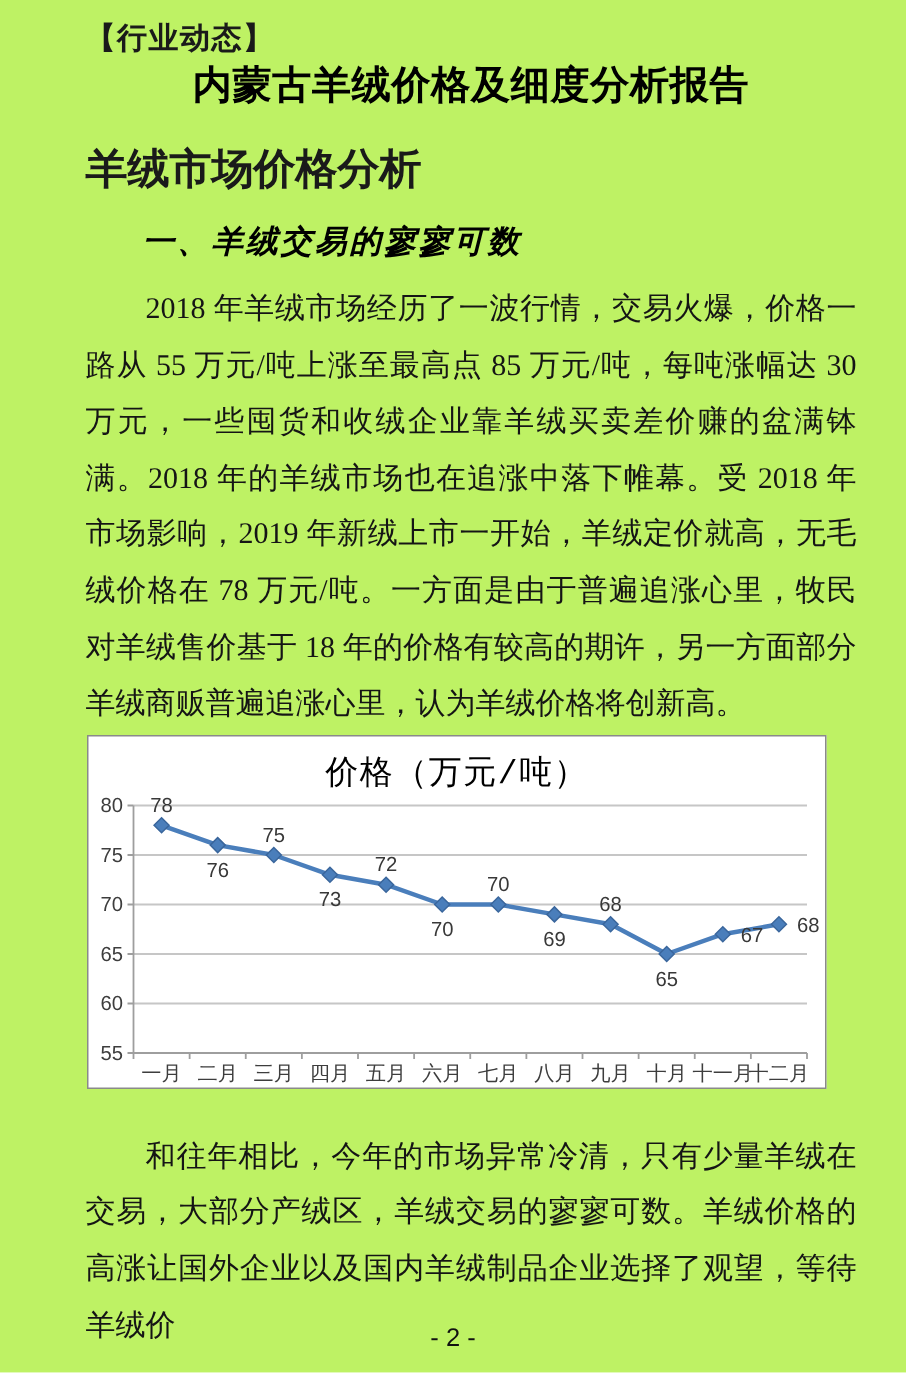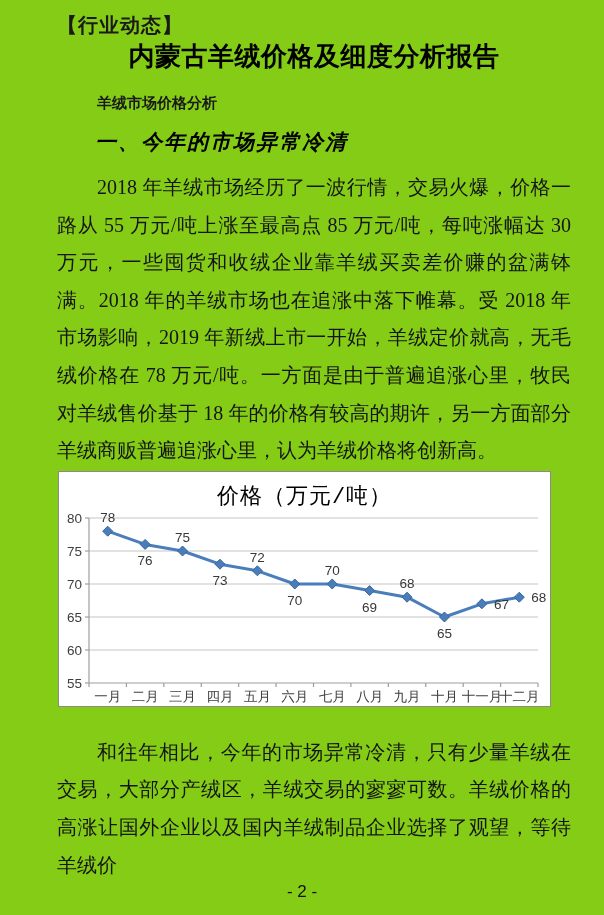--- a/index.html
+++ b/index.html
@@ -3,21 +3,21 @@
 <meta charset="utf-8">
 <style>
   * { box-sizing: border-box; margin: 0; padding: 0; }
   html, body { background: #ffffff; }
   body { font-family: "Liberation Serif", "DejaVu Serif", serif; }
 
   .page {
     position: relative;
     width: 604px;
     height: 915px;
-    background: #84cc16;
+    background: #bef264;
     color: #111111;
     padding: 12px 33px 0 57px;
     overflow: hidden;
   }
 
   .header-tag {
     font-family: "Liberation Sans", "DejaVu Sans", sans-serif;
     font-weight: 700;
     font-size: 20px;
     letter-spacing: 1px;
@@ -28,24 +28,23 @@
     text-align: center;
     font-family: "Liberation Serif", "DejaVu Serif", serif;
     font-weight: 700;
     font-size: 26px;
     color: #000000;
     letter-spacing: 0.5px;
   }
 
   .section-heading {
     margin-top: 20px;
-    margin-left: 40px;
     font-family: Liberation Mono, monospace;
     font-weight: 600;
-    font-size: 15px;
+    font-size: 28px;
     color: #1a1a1a;
   }
 
   .subsection-heading {
     margin-top: 15px;
     margin-left: 38px;
     font-family: "Liberation Serif", "DejaVu Serif", serif;
     font-weight: 700;
     font-style: italic;
     font-size: 21px;
@@ -117,21 +116,21 @@
 <body>
 
 <div class="page">
 
   <div class="header-tag">【行业动态】</div>
 
   <h1 class="doc-title">内蒙古羊绒价格及细度分析报告</h1>
 
   <div class="section-heading">羊绒市场价格分析</div>
 
-  <div class="subsection-heading">一、今年的市场异常冷清</div>
+  <div class="subsection-heading">一、羊绒交易的寥寥可数</div>
 
   <p class="body-para first">2018 年羊绒市场经历了一波行情，交易火爆，价格一路从 55 万元/吨上涨至最高点 85 万元/吨，每吨涨幅达 30 万元，一些囤货和收绒企业靠羊绒买卖差价赚的盆满钵满。2018 年的羊绒市场也在追涨中落下帷幕。受 2018 年市场影响，2019 年新绒上市一开始，羊绒定价就高，无毛绒价格在 78 万元/吨。一方面是由于普遍追涨心里，牧民对羊绒售价基于 18 年的价格有较高的期许，另一方面部分羊绒商贩普遍追涨心里，认为羊绒价格将创新高。</p>
 
   <figure class="chart-box">
     <svg id="chart-svg" width="491" height="234" viewBox="0 0 491 234">
         <g>
           <line x1="30" y1="211" x2="479" y2="211" stroke="#9e9e9e" stroke-width="1.2"></line>
           <line x1="30" y1="178" x2="479" y2="178" stroke="#c6c6c6" stroke-width="1.2"></line>
           <line x1="30" y1="145" x2="479" y2="145" stroke="#c6c6c6" stroke-width="1.2"></line>
           <line x1="30" y1="112" x2="479" y2="112" stroke="#c6c6c6" stroke-width="1.2"></line>

